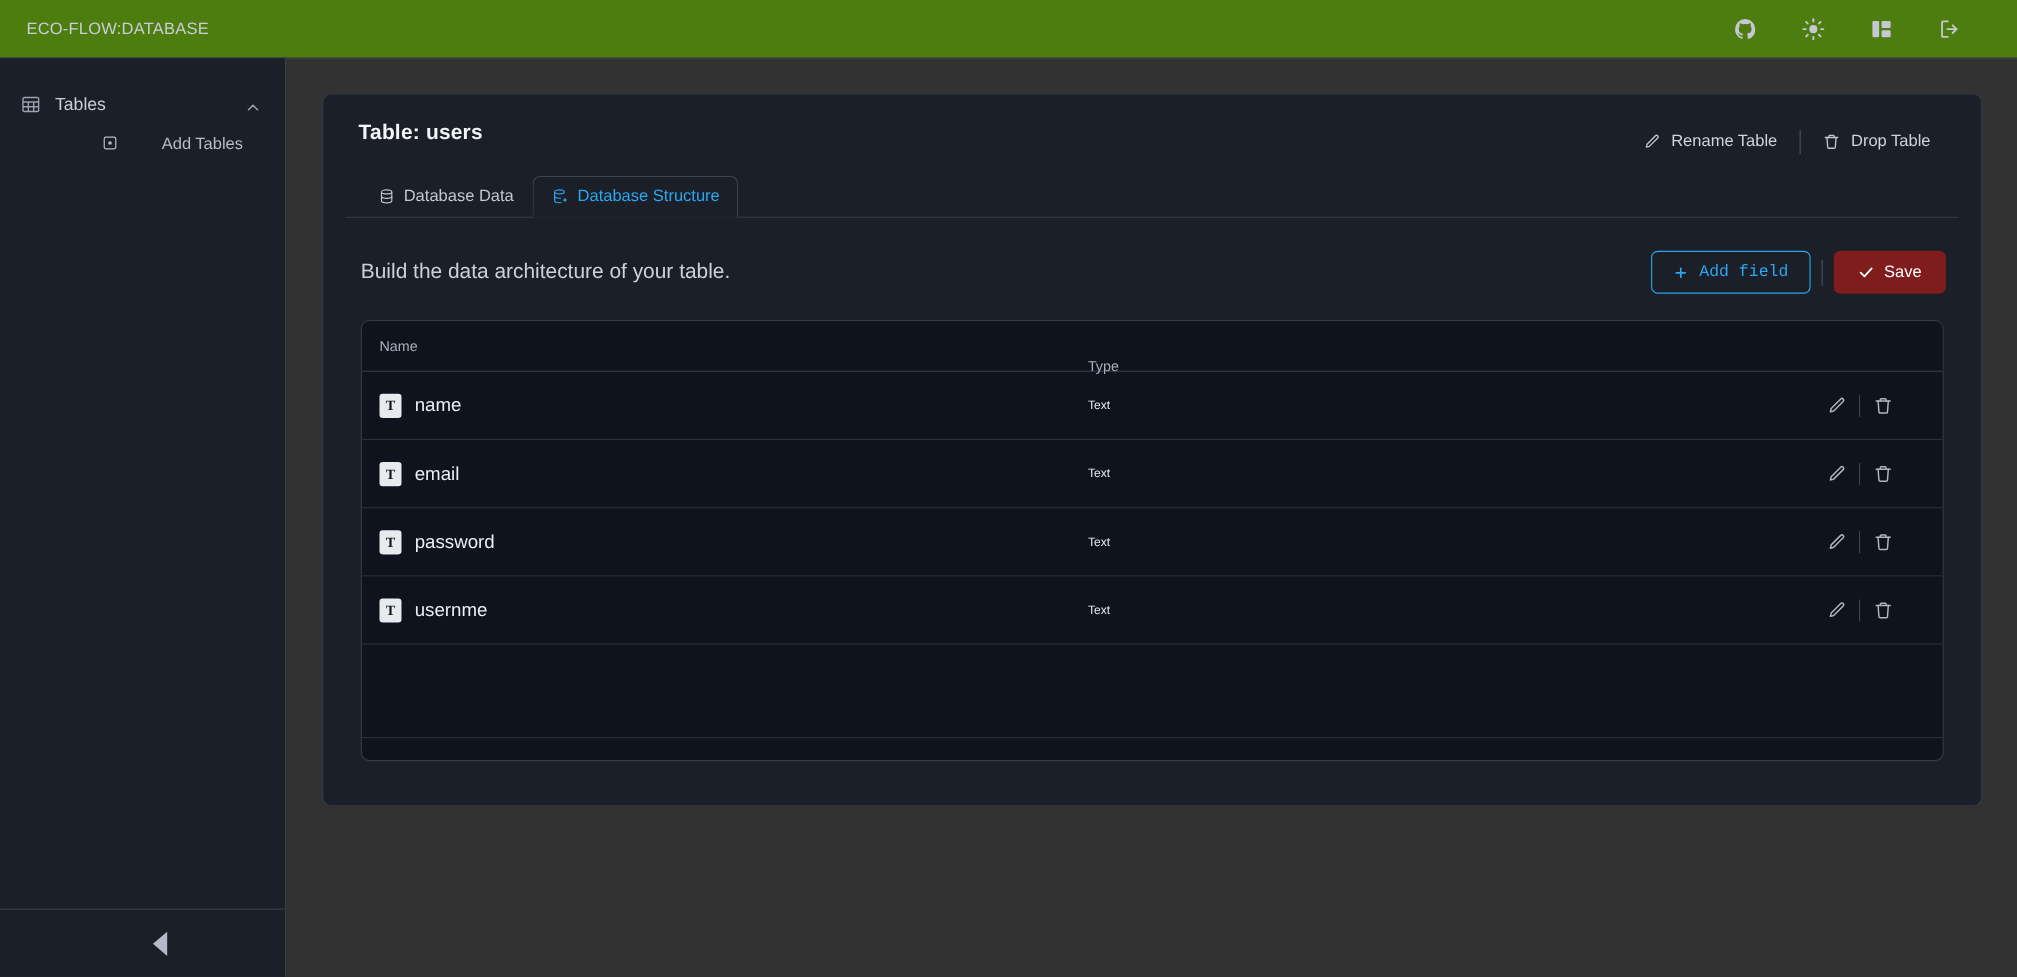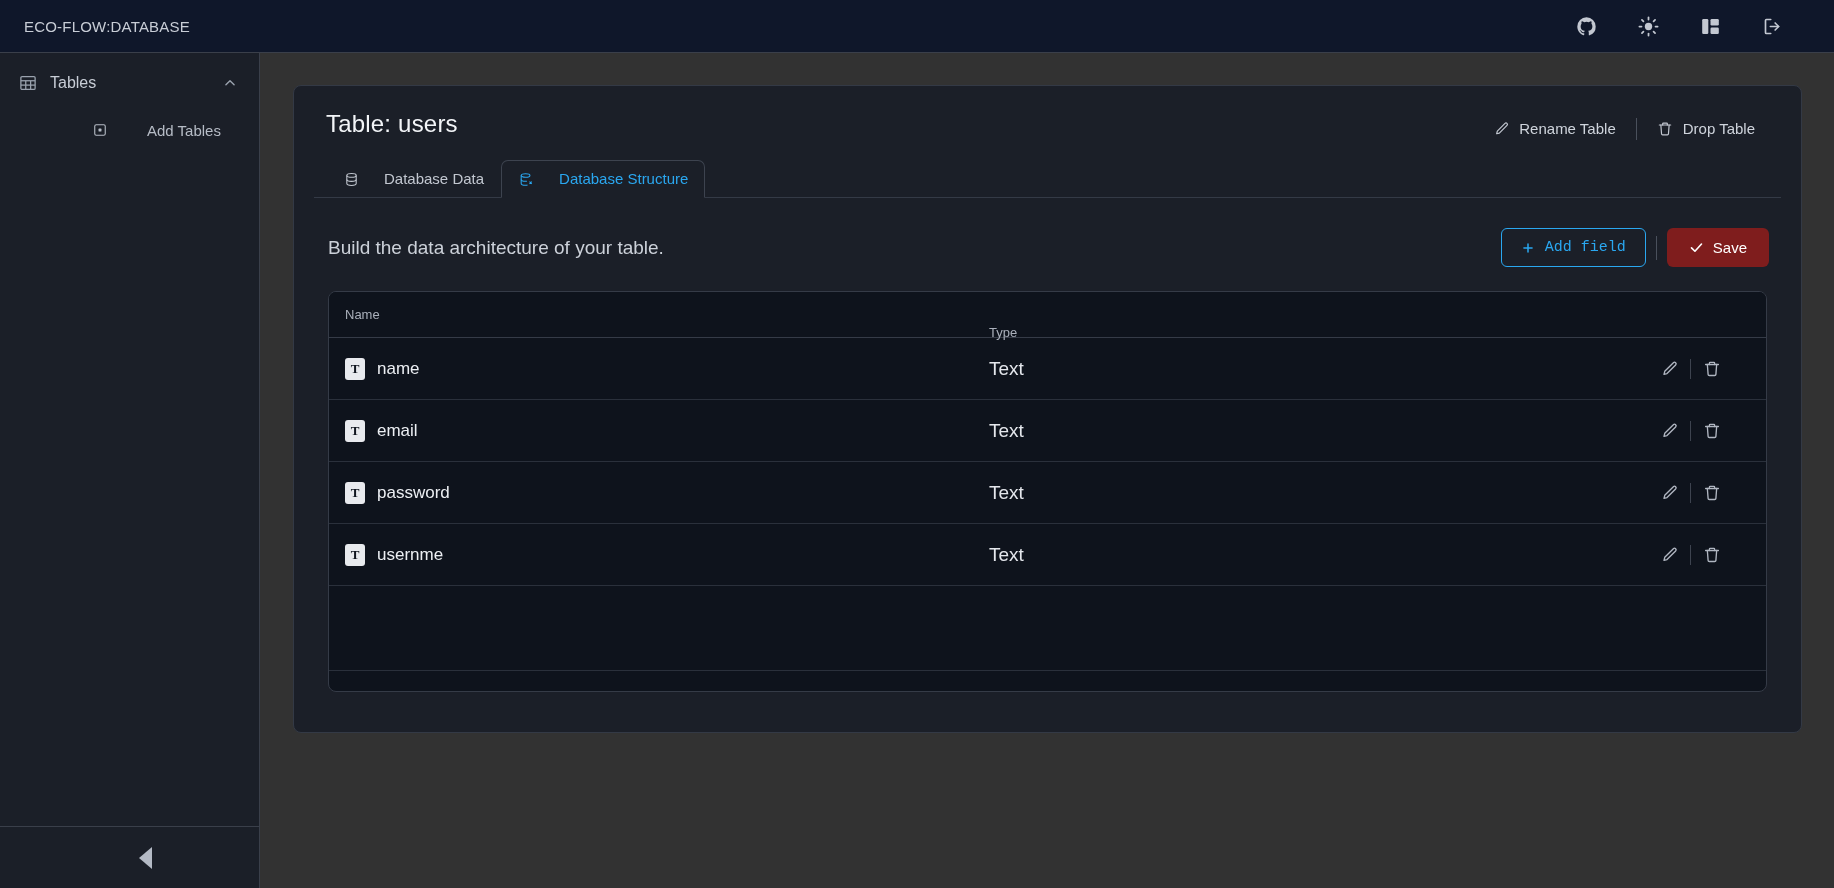--- a/index.html
+++ b/index.html
@@ -9,21 +9,21 @@
     background: #323232;
     font-family: "Liberation Sans", sans-serif;
     overflow: hidden;
   }
 
   
   .topbar {
     position: absolute;
     left: 0; top: 0;
     width: 1834px; height: 53px;
-    background: #0f172a;
+    background: #4d7c0f;
     border-bottom: 1px solid #3a3f4a;
     display: flex;
     align-items: center;
     justify-content: space-between;
     padding: 0 38px 0 24px;
   }
   .brand {
     font-size: 15px;
     letter-spacing: .2px;
     color: #c8cdd6;
@@ -47,21 +47,21 @@
   .sidebar {
     position: absolute;
     left: 0; top: 53px;
     width: 260px; height: 773px;
     background: #1b1f28;
     border-right: 1px solid #3a3f4a;
     padding-top: 8px;
   }
   .side-section {
     display: flex;
-    align-items: center;
+    align-items: flex-end;
     height: 44px;
     padding: 0 22px 0 18px;
     cursor: pointer;
   }
   .side-section .sec-icon {
     width: 20px; height: 20px;
     color: #9aa2ae;
     display: flex; align-items: center; justify-content: center;
     flex: 0 0 auto;
   }
@@ -126,22 +126,22 @@
     border: 1px solid #333945;
     border-radius: 8px;
   }
   .card-head {
     display: flex;
     align-items: flex-start;
     justify-content: space-between;
     padding: 24px 32px 0 32px;
   }
   .card-title {
-    font-size: 24px;
-    font-weight: normal;
+    font-size: 19px;
+    font-weight: bold;
     color: #f3f5f8;
     letter-spacing: .2px;
   }
   .head-actions {
     display: flex;
     align-items: center;
     gap: 0;
     padding-top: 6px;
   }
   .head-btn {
@@ -174,22 +174,22 @@
   }
   .tabs::after {
     content: "";
     position: absolute;
     left: 20px; right: 20px; bottom: 0;
     height: 1px;
     background: #343a46;
   }
   .tab {
     display: flex;
-    align-items: flex-end;
-    gap: 25px;
+    align-items: flex-start;
+    gap: 8px;
     font-size: 15px;
     padding: 9px 16px 10px 16px;
     color: #c2c7d0;
     cursor: pointer;
     border: 1px solid transparent;
     border-radius: 7px 7px 0 0;
     position: relative;
     z-index: 2;
   }
   .tab .tb-icon {
@@ -305,21 +305,21 @@
     align-items: center;
     justify-content: center;
     flex: 0 0 auto;
   }
   .field-name {
     font-size: 17px;
     color: #eceff3;
   }
   .cell-type {
     flex: 1 1 auto;
-    font-size: 19px;
+    font-size: 11px;
     color: #e4e7ec;
   }
   .cell-act {
     flex: 0 0 210px;
     display: flex;
     align-items: center;
     justify-content: flex-end;
     gap: 0;
     padding-right: 34px;
   }

